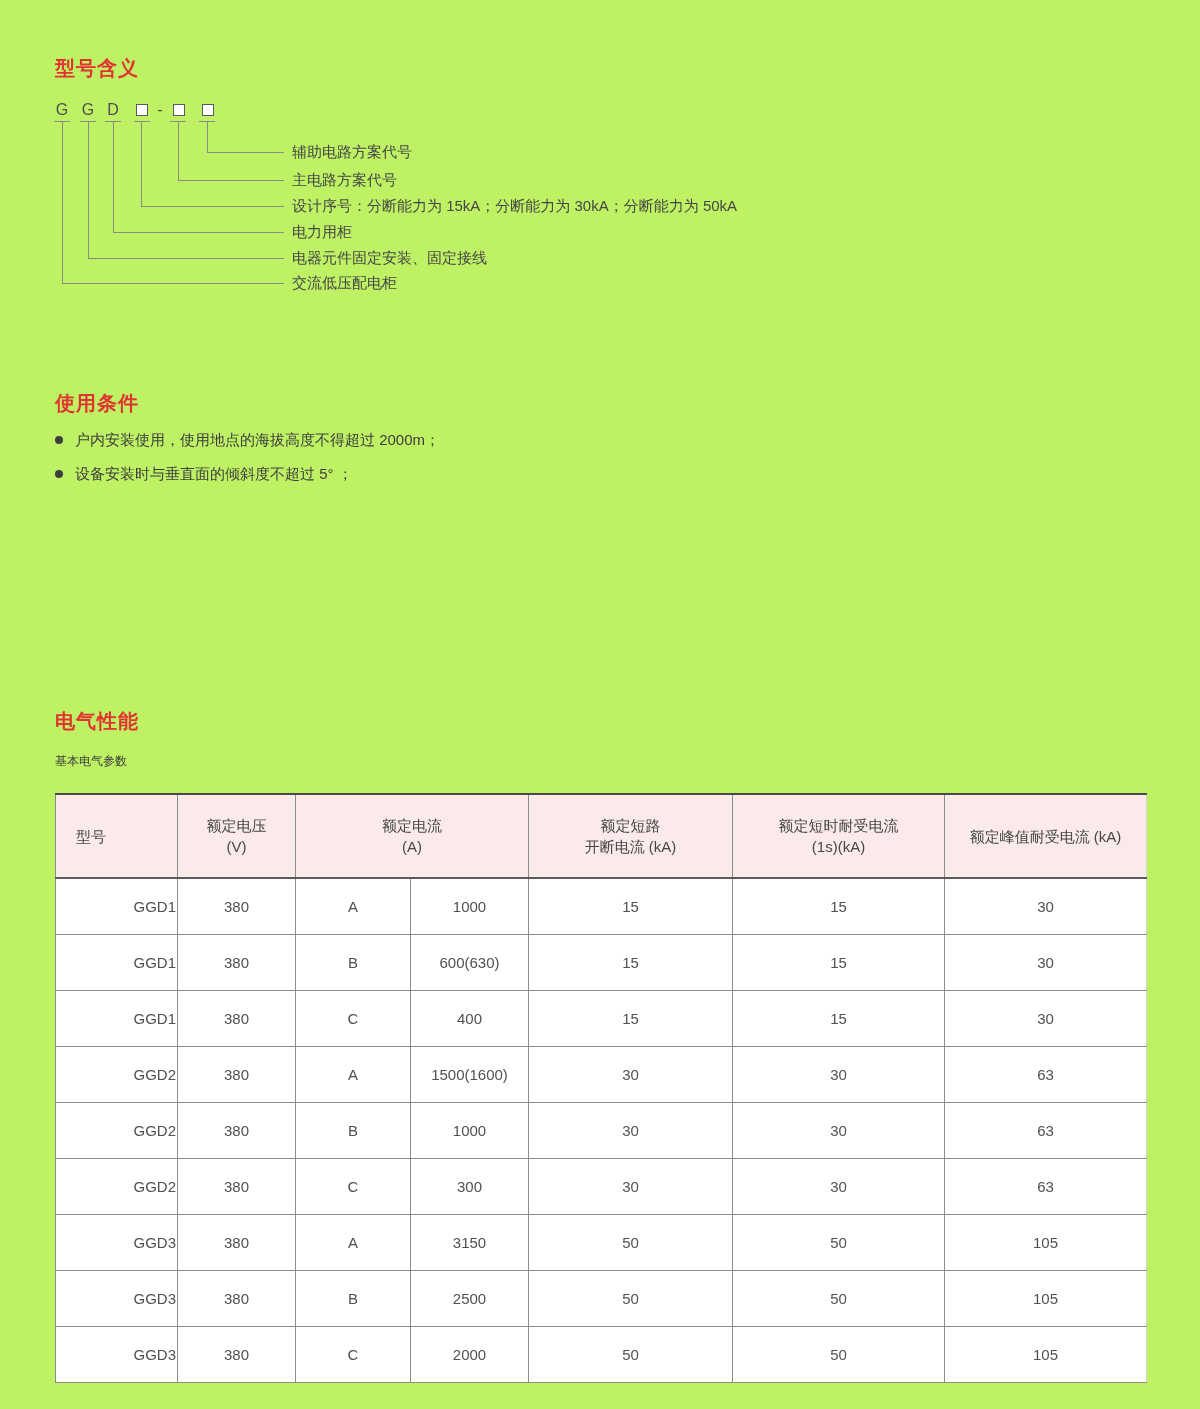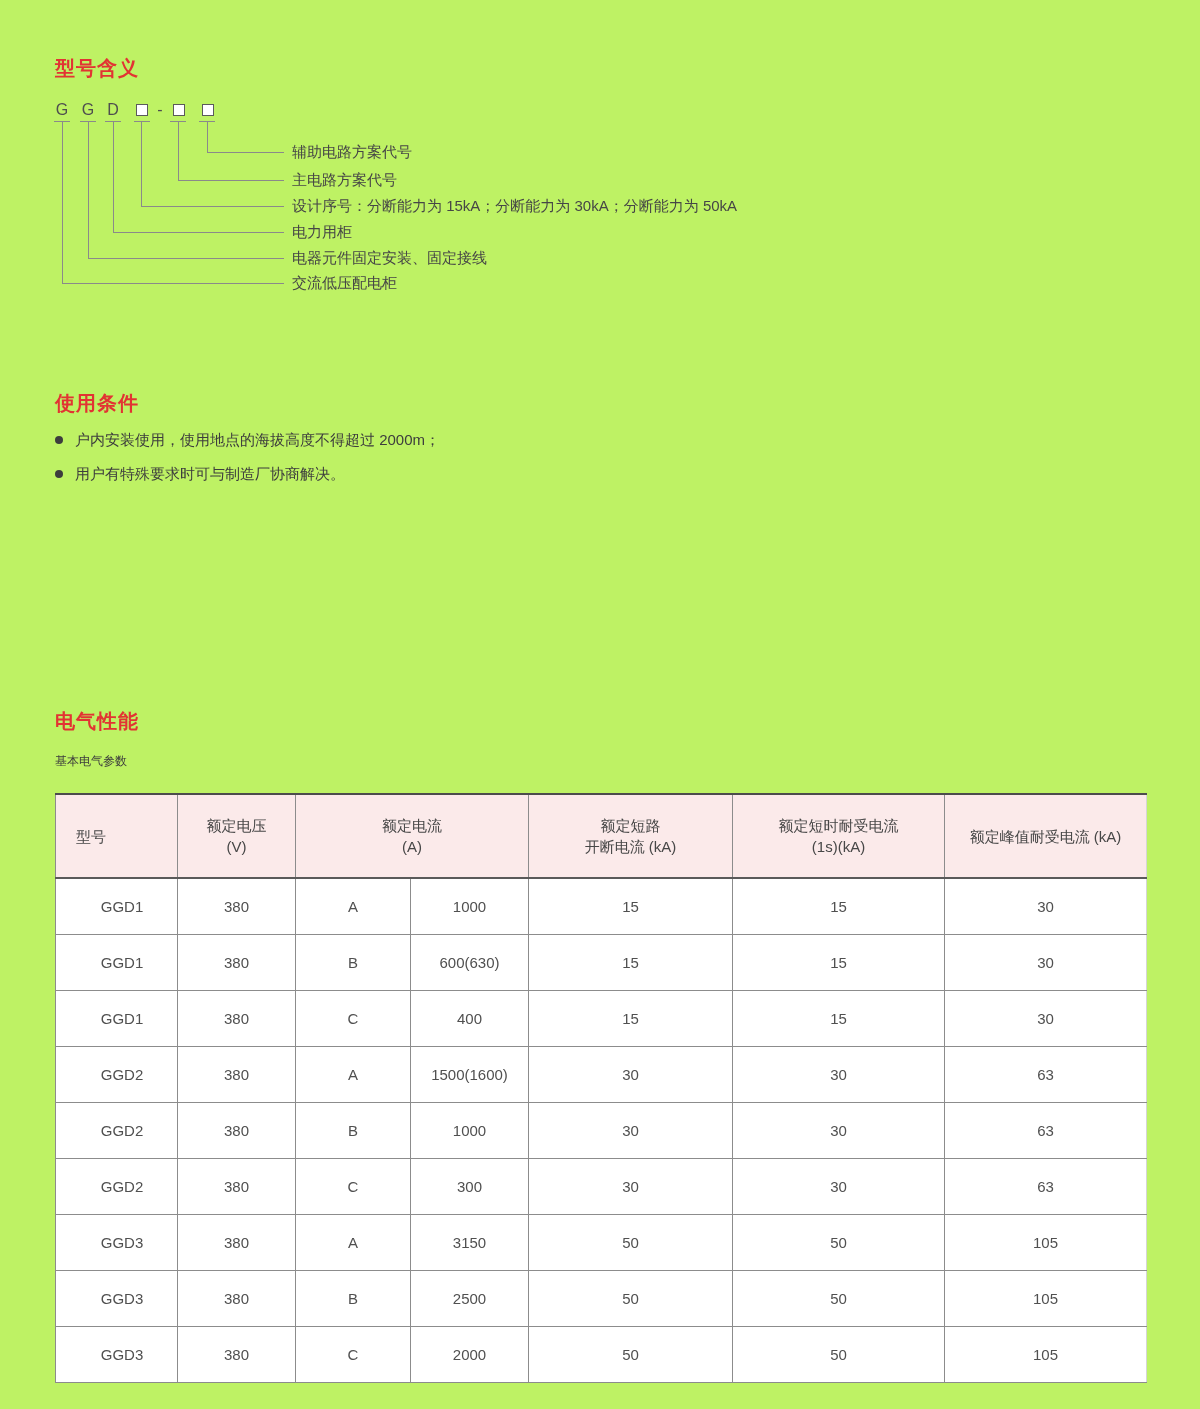--- a/index.html
+++ b/index.html
@@ -68,21 +68,21 @@
     border-left:1px solid var(--table_border);
   }
   table.params th.th-model{text-align:left;padding-left:20px;}
   table.params th:last-child{border-right:1px solid #d5d5d5;}
   table.params td{
     height:53px;text-align:center;vertical-align:middle;
     border-bottom:1px solid var(--table_border);
     border-left:1px solid var(--table_border);
     background:#fff;
   }
-  table.params td.td-model{text-align:center;padding-left:12px;}
+  table.params td.td-model{text-align:right;padding-left:12px;}
   table.params td:last-child{border-right:1px solid #d5d5d5;}
 </style>
 </head>
 <body>
 
 <div class="page">
 
   <h2 class="sec-title" style="top:55px">型号含义</h2>
 
   <div class="diagram">
@@ -130,21 +130,21 @@
 
   <h2 class="sec-title" style="top:390px">使用条件</h2>
 
   <ul class="cond-list">
     <li>
       <span class="dot"></span>
       <span>户内安装使用，使用地点的海拔高度不得超过 2000m；</span>
     </li>
     <li>
       <span class="dot"></span>
-      <span>用户有特殊要求时可与制造厂协商解决。</span>
+      <span>设备安装时与垂直面的倾斜度不超过 5°  ；</span>
     </li>
   </ul>
 
   <h2 class="sec-title" style="top:708px">电气性能</h2>
   <div class="subtitle">基本电气参数</div>
 
   <table class="params">
     <colgroup>
       <col style="width:122px">
         <col style="width:118px">

